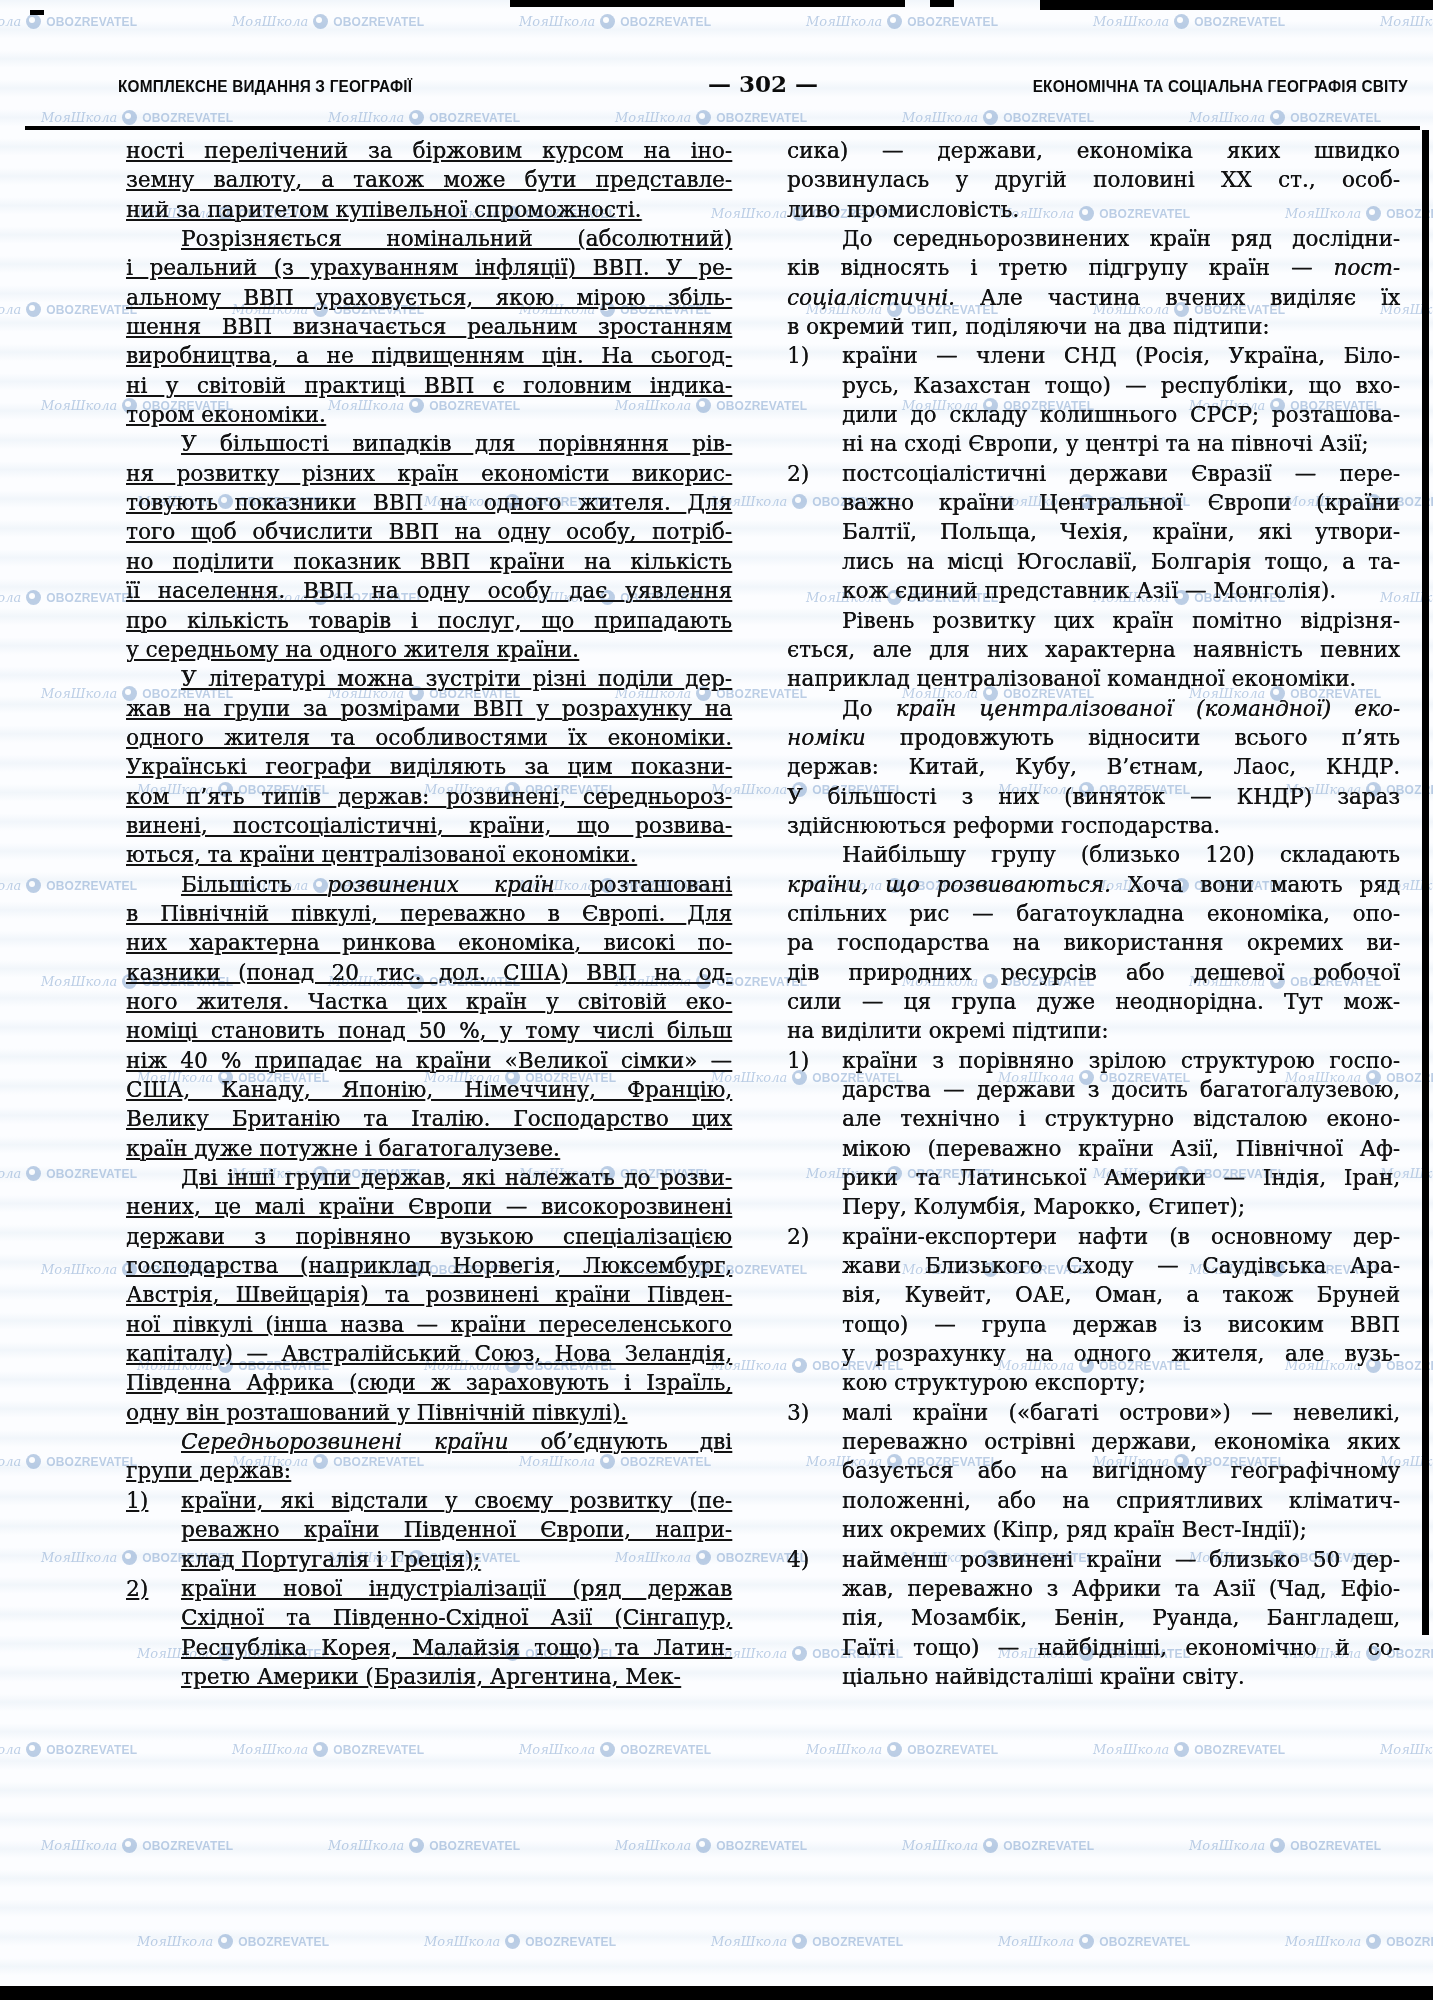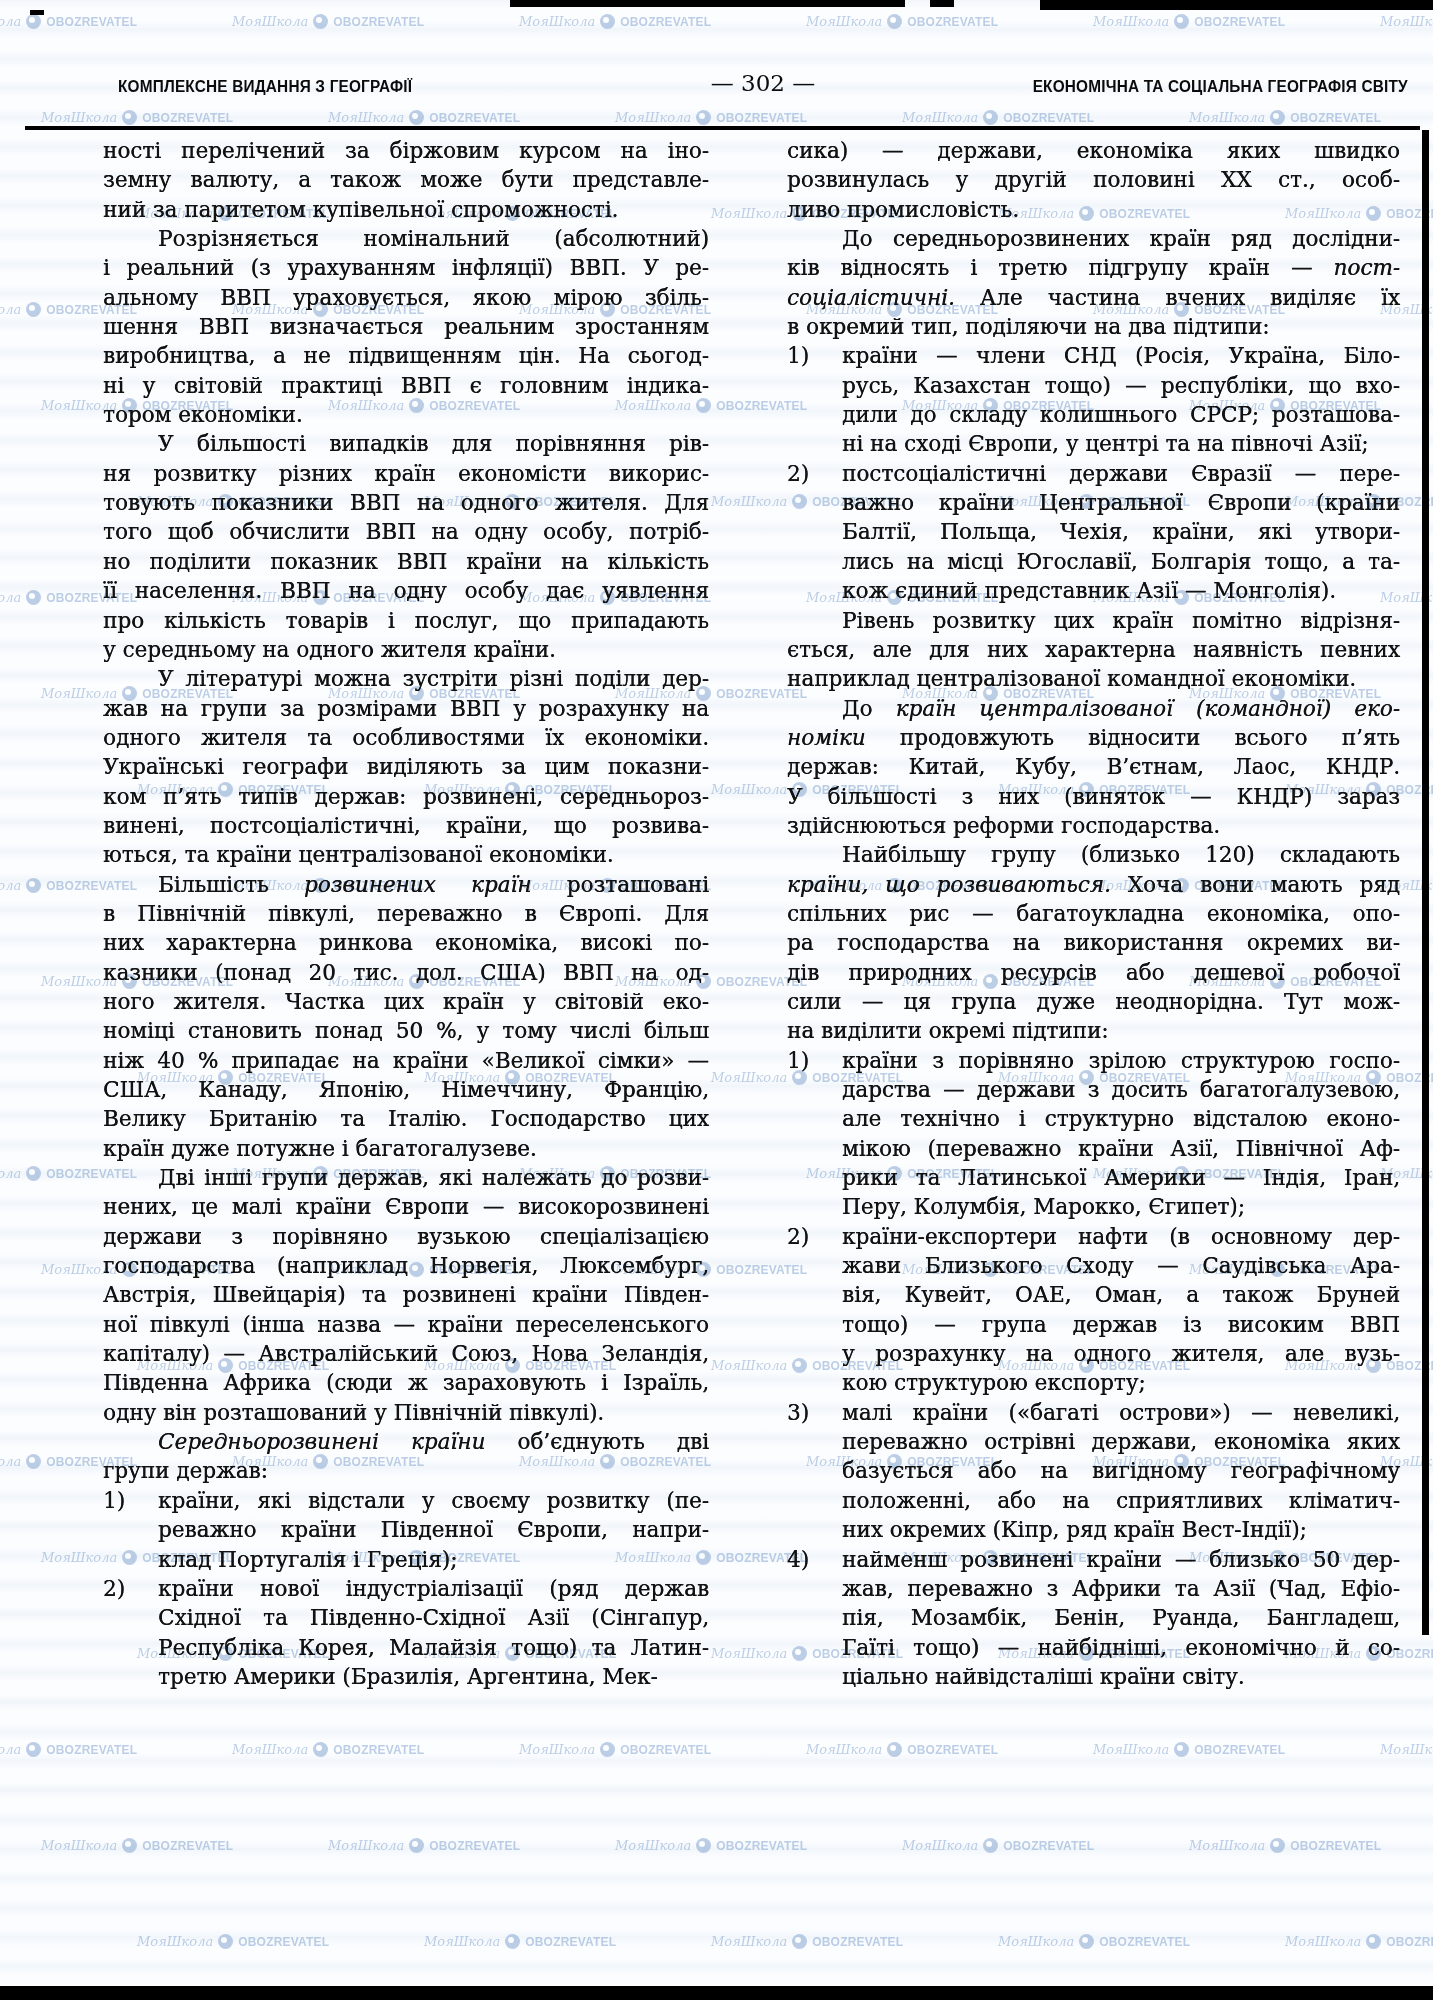--- a/index.html
+++ b/index.html
@@ -21,25 +21,25 @@
       color:#7da0cd;opacity:.5;white-space:nowrap;pointer-events:none;}
   .wm .scr{font-style:italic;font-size:13px;font-family:"DejaVu Serif",serif;}
   .wm .ic{width:15px;height:15px;border-radius:50%;background:#7da0cd;position:relative;display:inline-block;}
   .wm .ic::after{content:"";position:absolute;left:3px;top:3px;width:6px;height:6px;border-radius:50%;background:#fff;}
   .wm .br{font-family:"Liberation Sans",sans-serif;font-size:12px;font-weight:bold;letter-spacing:.2px;}
   
   .bar{position:absolute;background:#000;}
   
   .hdr{position:absolute;color:#0b0b0b;white-space:nowrap;}
   #hdr-left{left:118px;top:78px;font-family:"Liberation Sans",sans-serif;font-weight:bold;font-size:16px;letter-spacing:.2px;transform:scaleX(.96);transform-origin:left;}
-  #hdr-center{left:688px;top:70px;width:150px;text-align:center;font-weight:normal;font-size:23px;}
+  #hdr-center{left:688px;top:70px;width:150px;text-align:center;font-weight:bold;font-size:23px;}
   #hdr-right{right:25px;top:78px;font-family:"Liberation Sans",sans-serif;font-weight:bold;font-size:16px;letter-spacing:.2px;transform:scaleX(.96);transform-origin:right;}
   
   .col{position:absolute;top:136px;font-size:21.5px;color:#121212;}
-  #col-left{left:103px;width:606px;}
+  #col-left{left:126px;width:606px;text-decoration:underline;}
   #col-right{left:787px;width:613px;}
   .line{height:29.35px;line-height:29.35px;text-align:justify;text-align-last:justify;
         text-justify:inter-word;white-space:nowrap;text-shadow:0.32px 0 currentColor;}
   .line.last{text-align-last:left;}
   .line.first{text-indent:55px;}
   .li{display:flex;}
   .num{flex:0 0 55px;height:29.35px;line-height:29.35px;text-shadow:0.32px 0 currentColor;}
   .libody{flex:1;min-width:0;}
   .it{font-style:italic;}
 </style>

